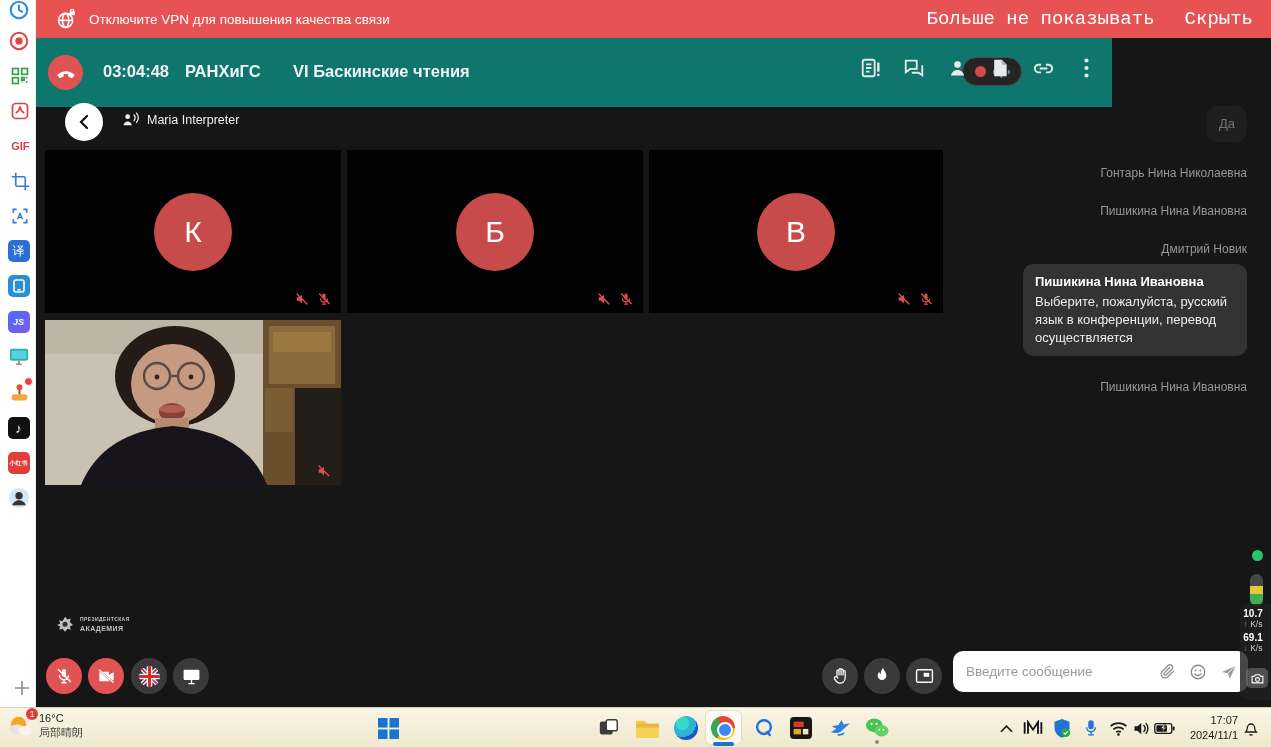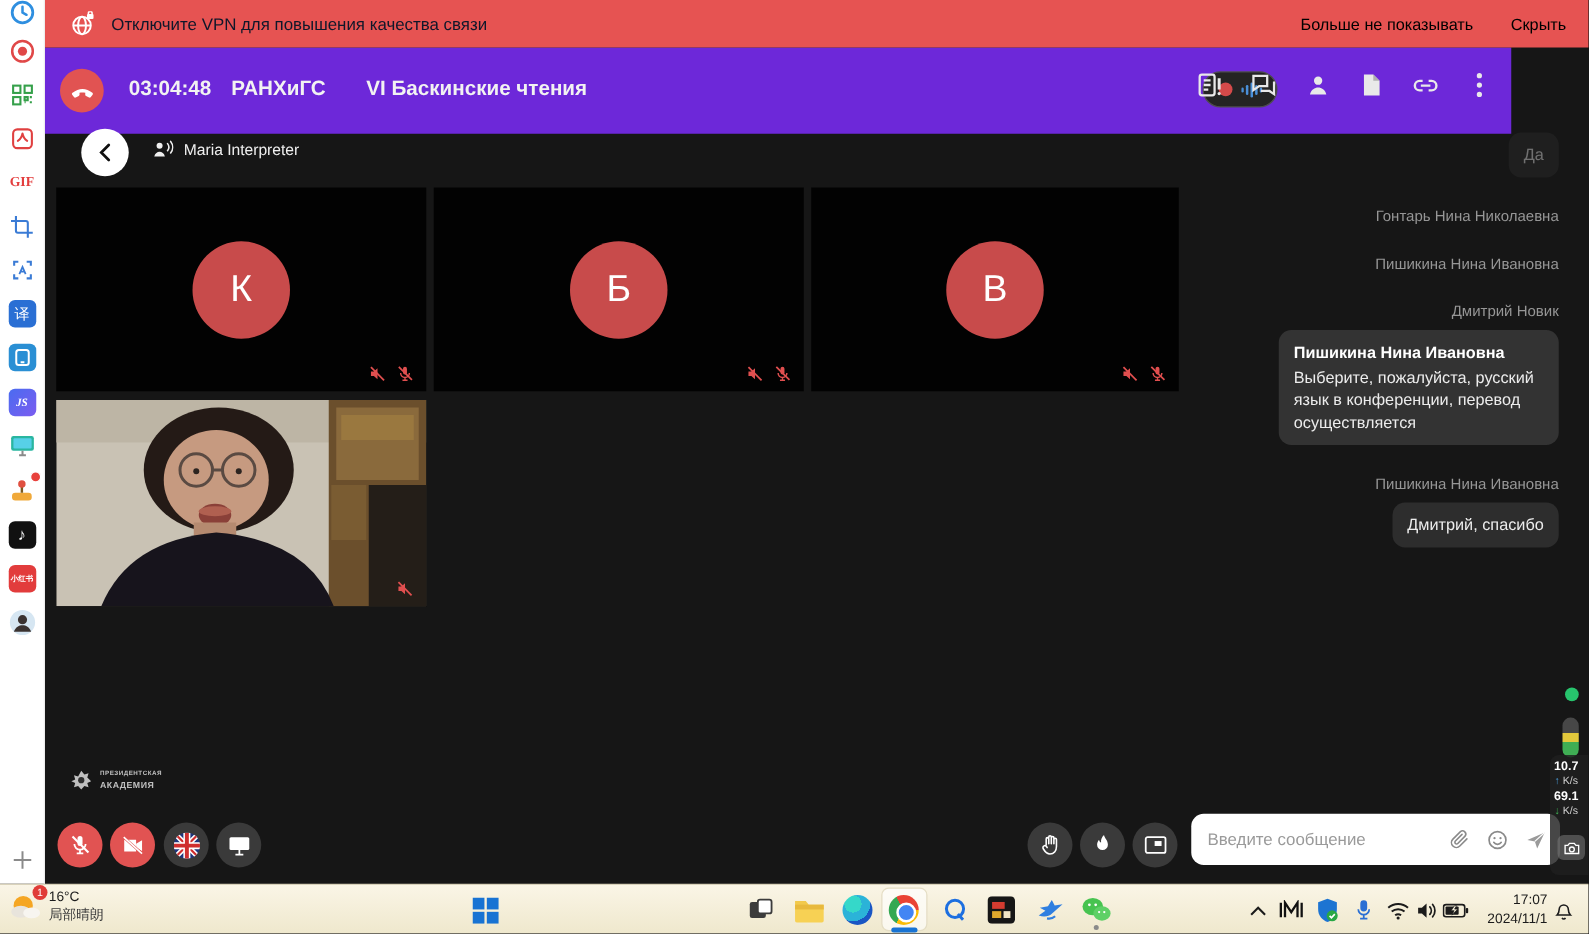--- a/index.html
+++ b/index.html
@@ -2,34 +2,34 @@
 <html><head>
 <meta charset="utf-8">
 <style>
   * { margin:0; padding:0; box-sizing:border-box; }
   html,body { width:1271px; height:747px; }
   body { font-family:"Liberation Sans","DejaVu Sans",sans-serif; background:#161616; }
   .screen { position:relative; width:1271px; height:747px; overflow:hidden; background:#161616; }
 
   
   .sidebar { position:absolute; left:0; top:0; width:36px; height:707px; background:#ffffff; z-index:5; border-right:1px solid #eee; }
-  .sb { position:absolute; left:50%; transform:translateX(-50%); width:24px; height:24px; display:flex; align-items:center; justify-content:center; cursor:pointer;font-family:Liberation Serif, serif; }
+  .sb { position:absolute; left:50%; transform:translateX(-50%); width:24px; height:24px; display:flex; align-items:center; justify-content:flex-end; cursor:pointer; }
   .sb svg { display:block; }
   .gif-label { color:#e33e3e; font-weight:bold; font-size:11px; letter-spacing:0; }
   .sq-app { width:22px; height:22px; border-radius:5px; display:flex; align-items:center; justify-content:center; color:#fff; }
   .badge-dot { position:absolute; right:-3px; top:-3px; width:9px; height:9px; border-radius:50%; background:#e8413c; border:1.5px solid #fff; }
 
   
   .banner { position:absolute; left:36px; top:0; width:1235px; height:38px; background:#e65352; display:flex; align-items:center; padding:0 18px 0 20px; z-index:4; }
-  .banner-text { color:#0f172a; font-size:13.5px; margin-left:12px; }
+  .banner-text { color:#ffffff; font-size:13.5px; margin-left:12px; }
   .banner-actions { margin-left:auto; display:flex; gap:30px; }
-  .banner-btn { background:none; border:none; color:#000000; font-size:13px; font-family:Liberation Sans, sans-serif; cursor:pointer; }
-
-  
-  .topbar { position:absolute; left:36px; top:38px; width:1173px; height:69px; background:#6d28d9; display:flex; align-items:center;padding-left:16px; }
+  .banner-btn { background:none; border:none; color:#ffffff; font-size:19px; font-family:Liberation Mono, monospace; cursor:pointer; }
+
+  
+  .topbar { position:absolute; left:36px; top:38px; width:1076px; height:69px; background:#0f766e; display:flex; align-items:center;padding-left:16px; }
   .endcall { position:absolute; left:12px; top:17px; width:35px; height:35px; border-radius:50%; background:#e15352; display:flex; align-items:center; justify-content:center; cursor:pointer; }
   .meet-text { position:absolute; top:24px; color:#f2f2f2; font-size:16.5px; font-weight:bold; white-space:nowrap; }
   .rec-pill { position:absolute; left:926px; top:19px; width:60px; height:29px; border:1.5px solid #4d4d4d; background:#242424; border-radius:15px; display:flex; align-items:center; justify-content:center; gap:7px; cursor:pointer; }
   .rec-dot { width:11px; height:11px; border-radius:50%; background:#d44a4a; }
   .top-icons { position:absolute; right:14px; top:18px; display:flex; align-items:center; gap:19px; }
   .tbi { width:24px; height:24px; display:flex; align-items:center; justify-content:center; cursor:pointer; }
 
   
   .back-circle { position:absolute; left:65px; top:103px; width:38px; height:38px; border-radius:50%; background:#fff; display:flex; align-items:center; justify-content:center; cursor:pointer; z-index:3; }
   .interp { position:absolute; left:122px; top:112px; display:flex; align-items:center; gap:8px; color:#efefef; font-size:12.5px; }
@@ -424,21 +424,20 @@
     <div class="sender">Пишикина Нина Ивановна</div>
 
     <div class="sender">Дмитрий Новик</div>
     <div class="bubble" style="background:#333;">
       <div class="q-author">Пишикина Нина Ивановна</div>
       <div>Выберите, пожалуйста, русский язык в конференции, перевод осуществляется</div>
     </div>
 
 
     <div class="sender">Пишикина Нина Ивановна</div>
-    <div class="bubble">Дмитрий, спасибо</div>
   </div>
 
   <div class="chat-input">
     <input type="text" placeholder="Введите сообщение" style="">
     <span class="ci-ic">
       <svg width="17" height="17" viewBox="0 0 24 24" fill="none" stroke="#8a8a8a" stroke-width="1.8" stroke-linecap="round">
           <path d="M20.5 11.5l-8 8a5.5 5.5 0 0 1-7.8-7.8l8.5-8.5a3.7 3.7 0 0 1 5.2 5.2l-8.2 8.2a1.9 1.9 0 0 1-2.7-2.7l7.5-7.5"></path>
         </svg>
     </span>
     <span class="ci-ic">

